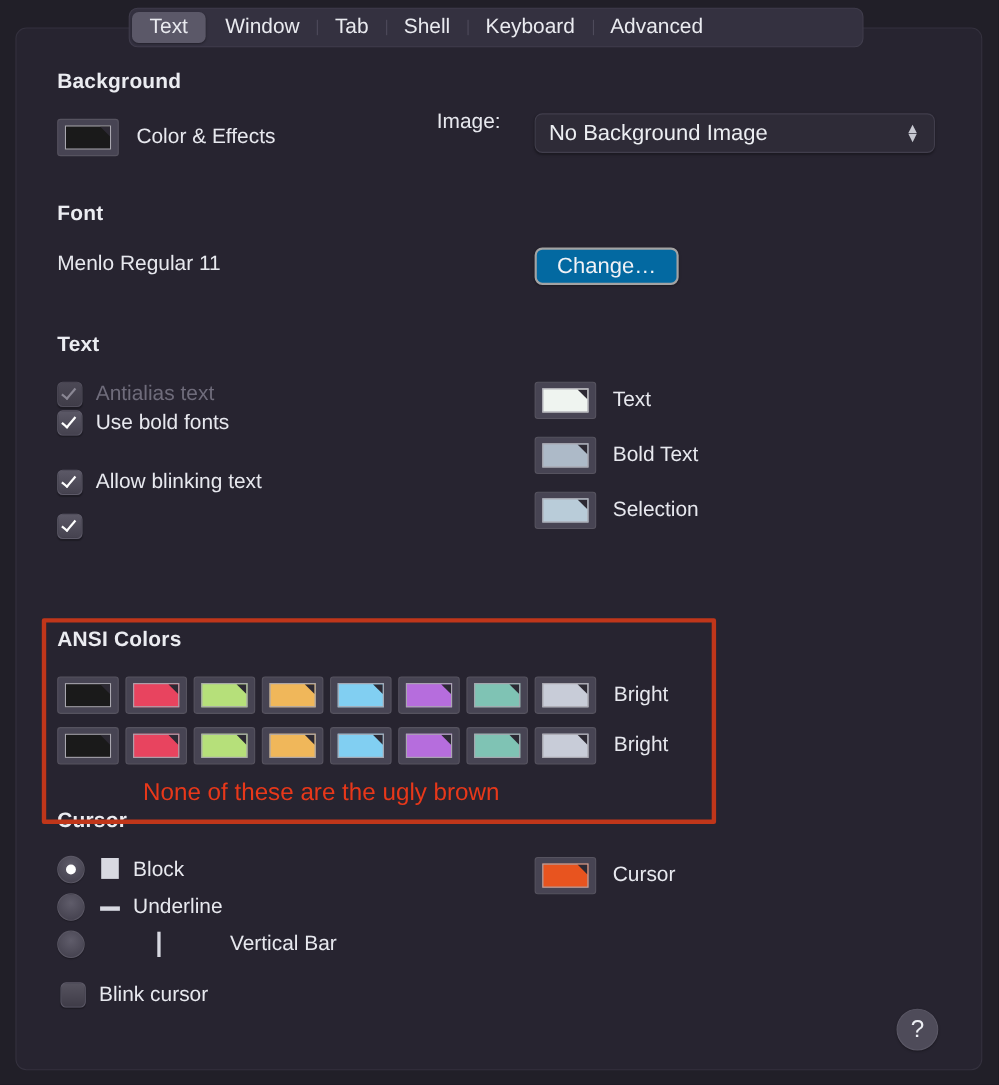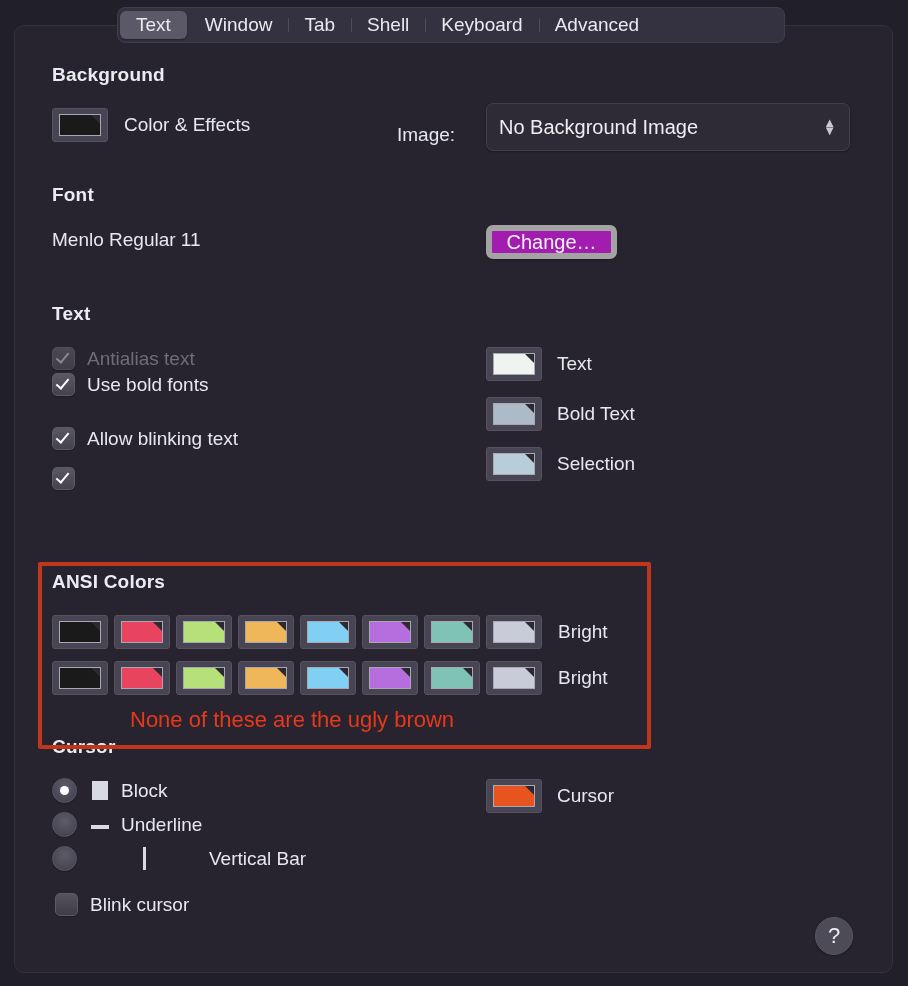--- a/index.html
+++ b/index.html
@@ -119,22 +119,22 @@
     display: flex; flex-direction: column;
     align-items: center; justify-content: center;
     line-height: .62;
     font-size: 13px;
     color: #c8c9d2;
   }
 
   
   .btn {
     position: absolute;
-    background: #a21caf;
-    border: 6px solid #a3a3a3;
+    background: #0369a1;
+    border: 2px solid #a3a3a3;
     border-radius: 7px;
     display: flex; align-items: center; justify-content: center;
     font-size: 20px;
     color: #f1f2f6;
     box-shadow: 0 1px 2px rgba(0,0,0,.3);
     cursor: default;
   }
 
   
   .cbwrap { position: absolute; display: flex; align-items: center; }
@@ -263,23 +263,23 @@
     <div class="tab sep">Advanced</div>
   </div>
 
   <div class="h-sec" style="left:52px; top:64px;">Background</div>
 
   <div class="well" style="left:52px; top:108px;">
     <div class="sw" style="background:#1a1a1a"></div>
   </div>
   <div class="lbl" style="left:124px; top:114px;">Color &amp; Effects</div>
 
-  <div class="lbl" style="left:397px; top:124px;">Image:</div>
-
-  <div class="popup" style="left:486px; top:103px; width:364px; height:48px;">
+  <div class="lbl" style="left:397px; top:100px;">Image:</div>
+
+  <div class="popup" style="left:486px; top:103px; width:364px; height:36px;">
     <span>No Background Image</span>
     <span class="chev">
       <span>▲</span>
         <span>▼</span>
     </span>
   </div>
 
   <div class="h-sec" style="left:52px; top:184px;">Font</div>
   <div class="lbl" style="left:52px; top:229px;">Menlo Regular 11</div>
   <div class="btn" style="left:486px; top:225px; width:131px; height:34px;">Change…</div>

